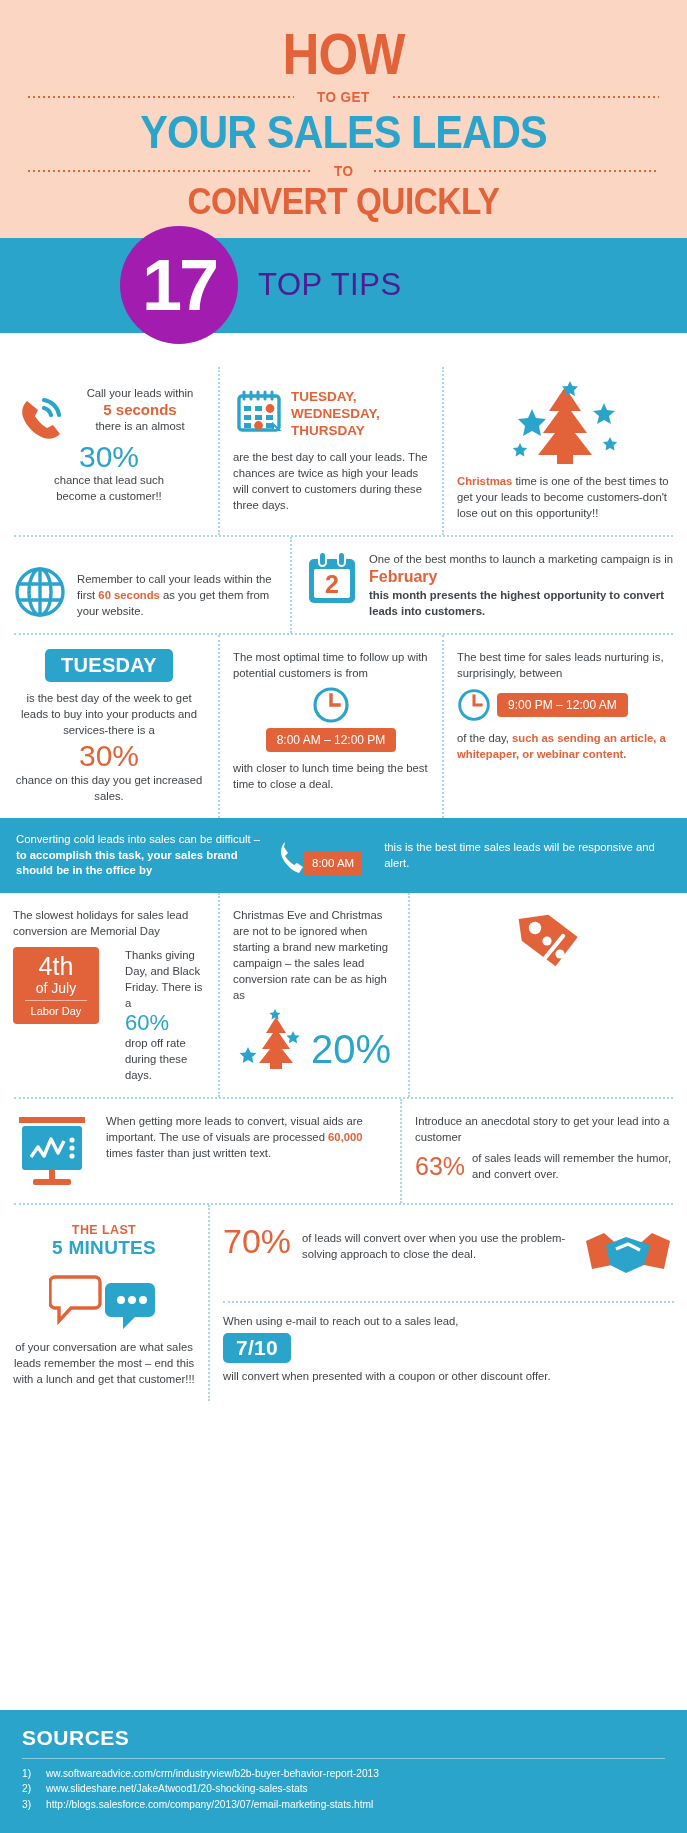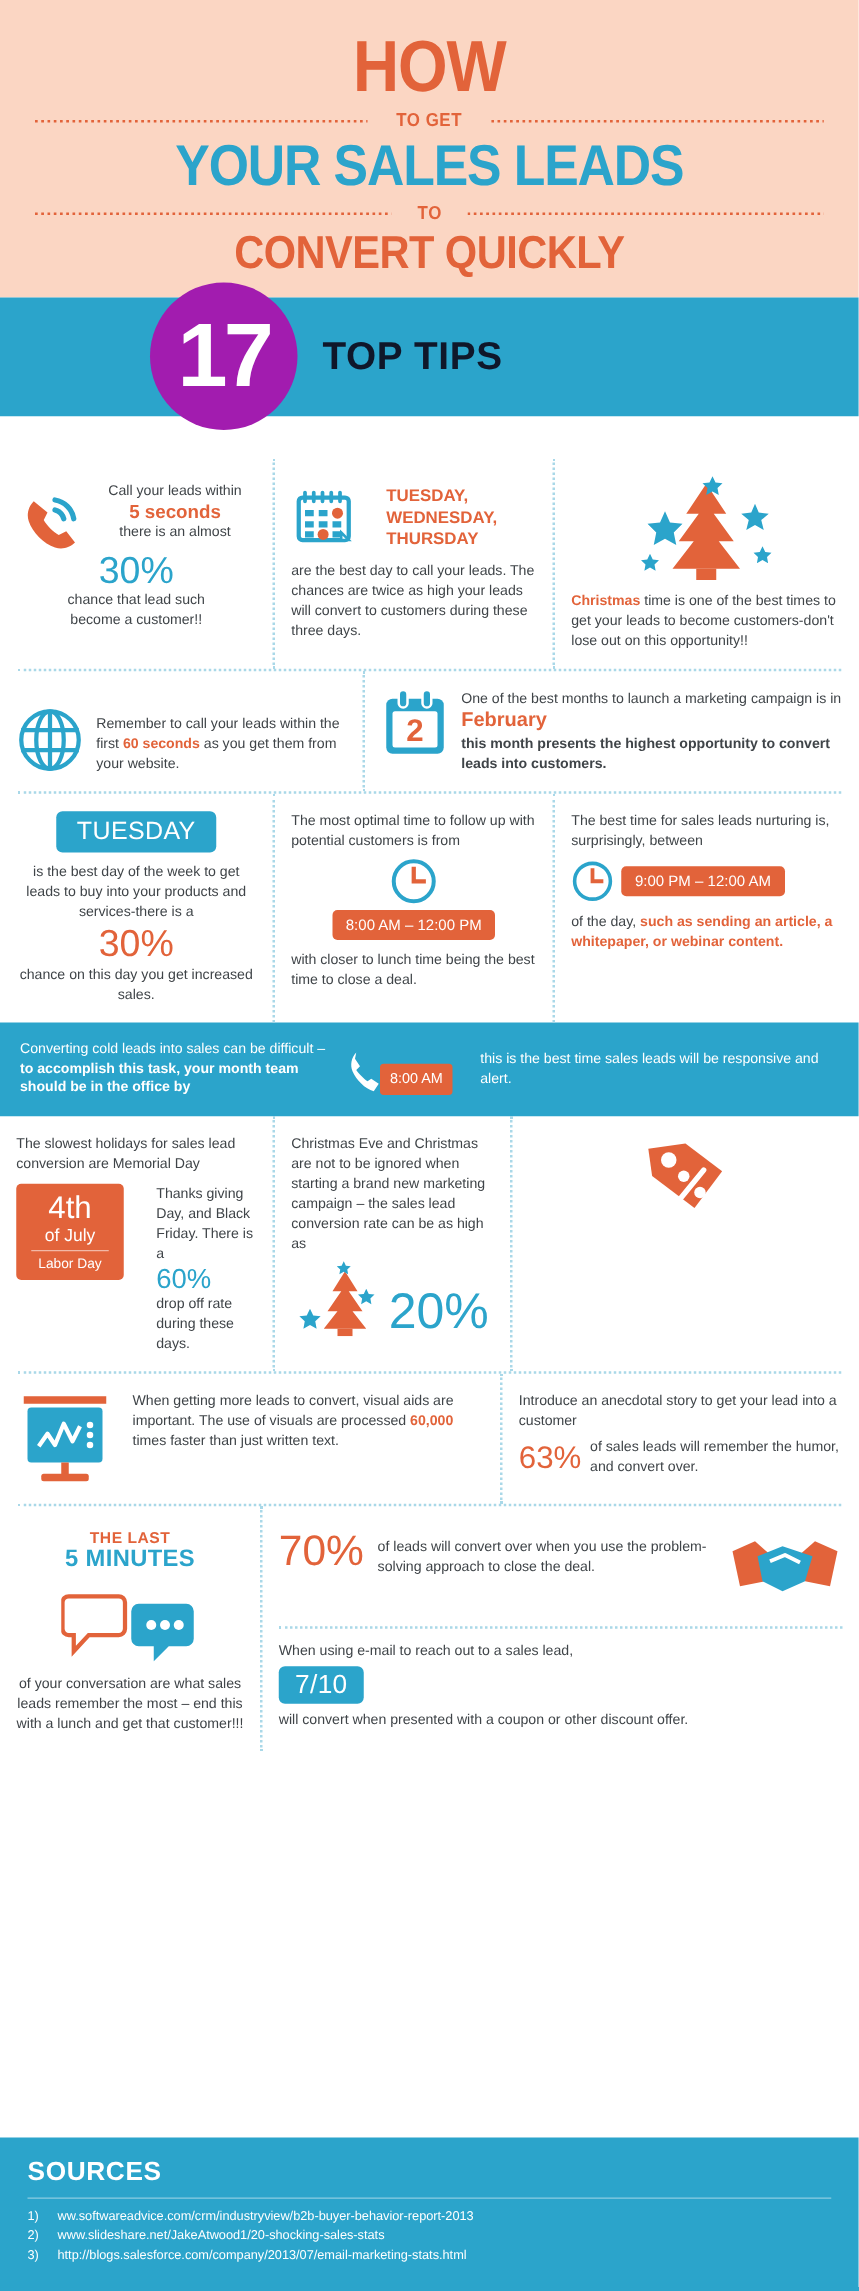--- a/index.html
+++ b/index.html
@@ -53,21 +53,21 @@
   .tips-circle {
     position:absolute; left:120px; top:-12px;
     width:118px; height:118px; border-radius:50%;
     background:#a21caf; color:#fff;
     display:flex; align-items:center; justify-content:center;
     font-size:72px; font-weight:bold; letter-spacing:-3px;
     line-height:1;
   }
   .tips-label {
     position:absolute; left:258px; top:50%; transform:translateY(-50%);
-    color:#0f172a; font-size:31px; font-weight:bold; letter-spacing:.5px;
+    color:#4c1d95; font-size:31px; font-weight:normal; letter-spacing:.5px;
   }
 
   
   .row { display:flex; position:relative; }
   .hdiv {
     height:0; border-top:2px dotted #a9d8e8;
     margin:0 14px;
   }
   .cell { padding:14px 13px; position:relative; }
   .vsep { border-left:2px dotted #a9d8e8; }
@@ -80,21 +80,21 @@
   .big-num-blue { font-size:30px; color:#2ba4cb; font-weight:normal; line-height:1.05; }
   .big-num-orange { font-size:30px; color:#e2633a; font-weight:normal; line-height:1.05; }
   .mid-orange { font-size:15px; font-weight:bold; color:#e2633a; }
 
   
   .ico { display:block; }
 
   
   .pill-blue {
     display:inline-block; background:#2ba4cb; color:#fff;
-    font-size:20px; font-weight:normal; padding:5px 16px; border-radius:5px;
+    font-size:20px; font-weight:bold; padding:5px 16px; border-radius:5px;
     letter-spacing:.3px;
   }
   .pill-orange {
     display:inline-block; background:#e2633a; color:#fff;
     font-size:12px; font-weight:normal; padding:5px 11px; border-radius:4px;
     white-space:nowrap;
   }
 
   
   .blue-banner {
@@ -171,21 +171,21 @@
           <div class="mid-orange">5 seconds</div>
           <div class="txt">there is an almost</div>
         </div>
       </div>
       <div class="big-num-blue" style="margin-top:-2px">30%</div>
       <div class="txt">chance that lead such</div>
       <div class="txt">become a customer!!</div>
     </div>
 
     <div class="cell vsep" style="width:224px;padding-top:22px">
-      <div style="display:flex;gap:24px;align-items:flex-end;">
+      <div style="display:flex;gap:6px;align-items:center;">
         <svg class="ico" width="52" height="48" viewBox="0 0 52 48">
           <rect x="6" y="6" width="40" height="34" rx="3" fill="none" stroke="#2ba4cb" stroke-width="3.4"></rect>
           <path d="M11 2 v7 M18 2 v7 M25 2 v7 M32 2 v7 M39 2 v7" stroke="#2ba4cb" stroke-width="3" stroke-linecap="round"></path>
           <rect x="11" y="16" width="7" height="5" fill="#2ba4cb"></rect>
           <rect x="22" y="16" width="7" height="5" fill="#2ba4cb"></rect>
           <circle cx="37" cy="18.5" r="4.4" fill="#e2633a"></circle>
           <rect x="11" y="25" width="7" height="5" fill="#2ba4cb"></rect>
           <rect x="22" y="25" width="7" height="5" fill="#2ba4cb"></rect>
           <rect x="33" y="25" width="7" height="5" fill="#2ba4cb"></rect>
           <rect x="11" y="33" width="7" height="5" fill="#2ba4cb"></rect>
@@ -279,21 +279,21 @@
         <span class="pill-orange">9:00 PM – 12:00 AM</span>
       </div>
       <div class="txt" style="margin-top:8px">
         <span>of the day, </span><span class="c-orange b">such as sending an article, a whitepaper, or webinar content.</span>
       </div>
     </div>
   </div>
 
   <div class="blue-banner">
     <div class="bb-col" style="flex:0 0 250px">
-      <span>Converting cold leads into sales can be difficult – </span><span class="b">to accomplish this task, your month team should be in the office by</span>
+      <span>Converting cold leads into sales can be difficult – </span><span class="b">to accomplish this task, your sales brand should be in the office by</span>
     </div>
     <div style="flex:none;display:flex;align-items:flex-end;gap:0">
       <svg class="ico" width="34" height="40" viewBox="0 0 34 40">
         <path d="M9 6 C5 10 4 16 6 21 C9 28 16 35 23 37 L27 31 L21 27 L18 29 C15 27 11 23 9 20 L12 17 L8 11 Z" fill="#fff"></path>
       </svg>
       <span class="bb-time" style="margin-left:-6px">8:00 AM</span>
     </div>
     <div class="bb-col" style="padding-left:12px">this is the best time sales leads will be responsive and alert.</div>
   </div>
 

